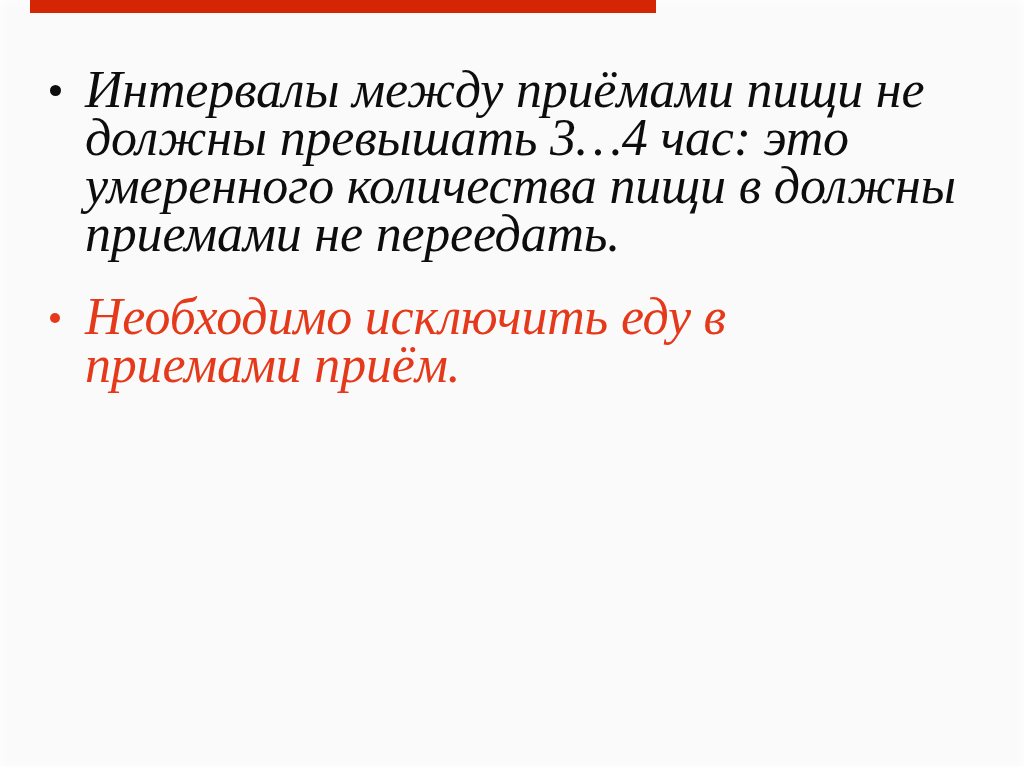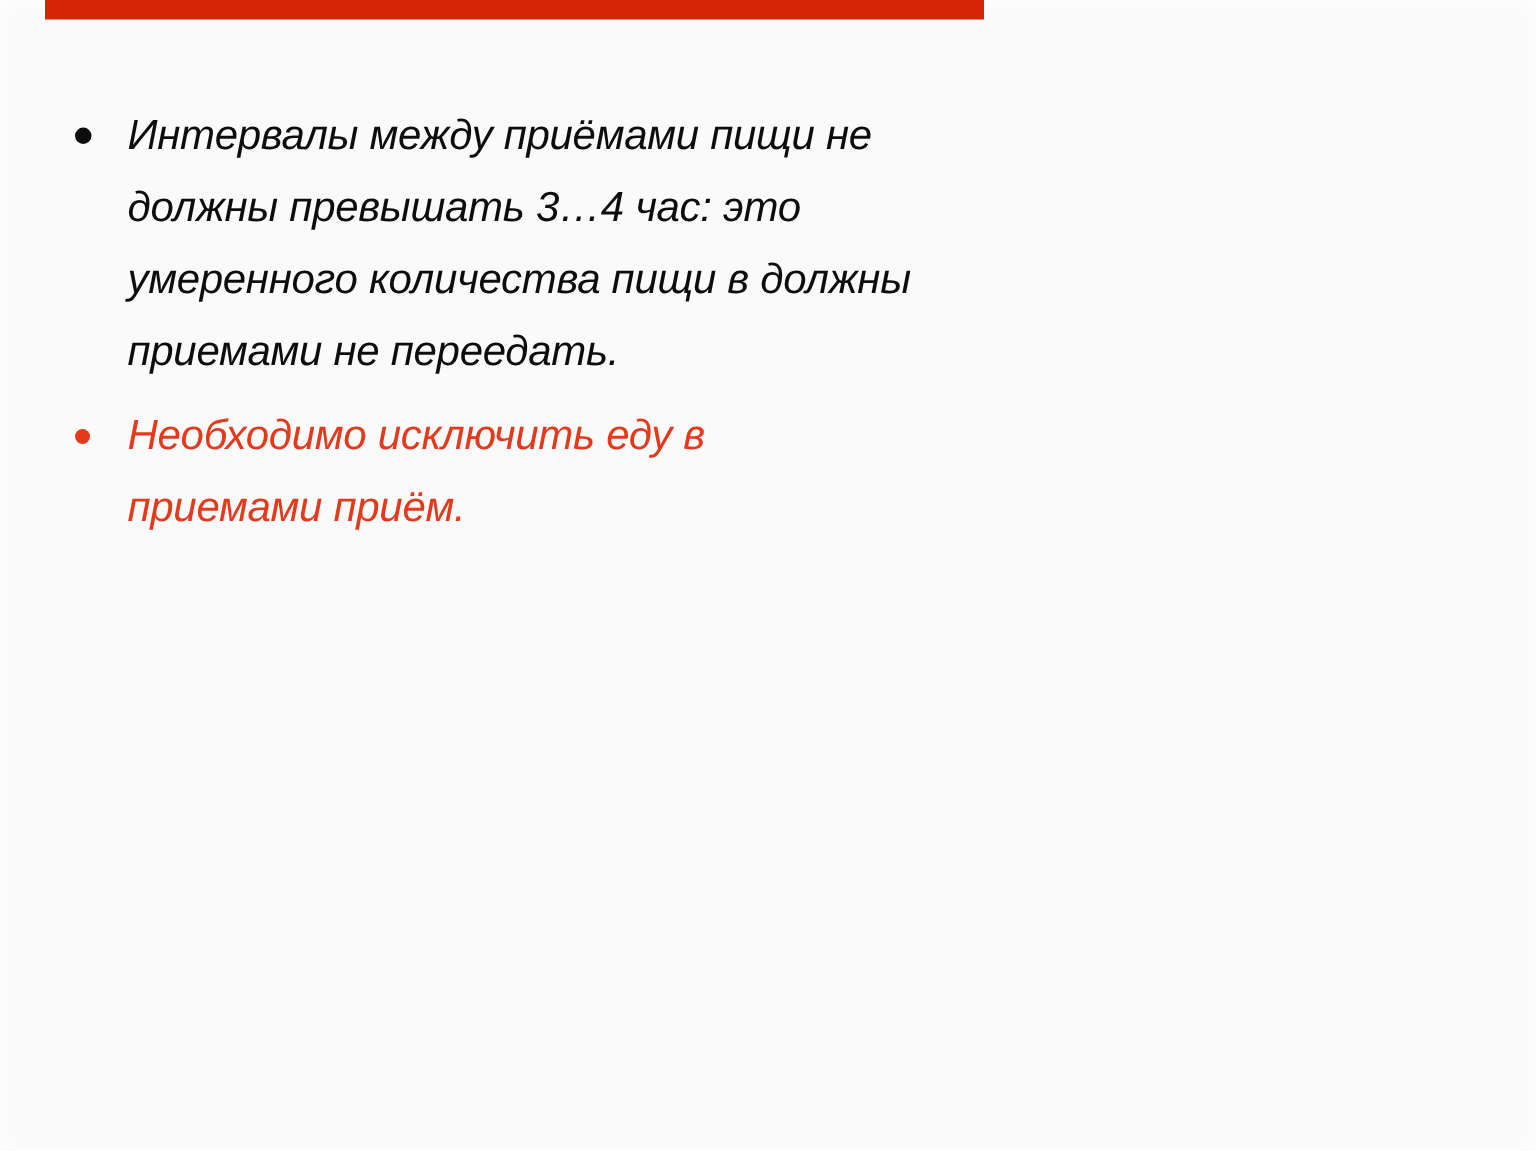--- a/index.html
+++ b/index.html
@@ -26,26 +26,27 @@
   .content {
     position: absolute;
     top: 66px;
     left: 0;
     width: 1024px;
   }
   .bullet-item {
     position: relative;
     padding-left: 85px;
     font-style: italic;
-    font-size: 28px;
+    font-size: 52px;
     line-height: 48px;
     letter-spacing: -0.2px;
+    font-family: Liberation Serif, serif;
   }
   .bullet-item + .bullet-item {
-    margin-top: 8px;
+    margin-top: 35px;
   }
   .bullet-dot {
     position: absolute;
     left: 50px;
     top: 19px;
     width: 11px;
     height: 11px;
     border-radius: 50%;
     background: currentColor;
   }

